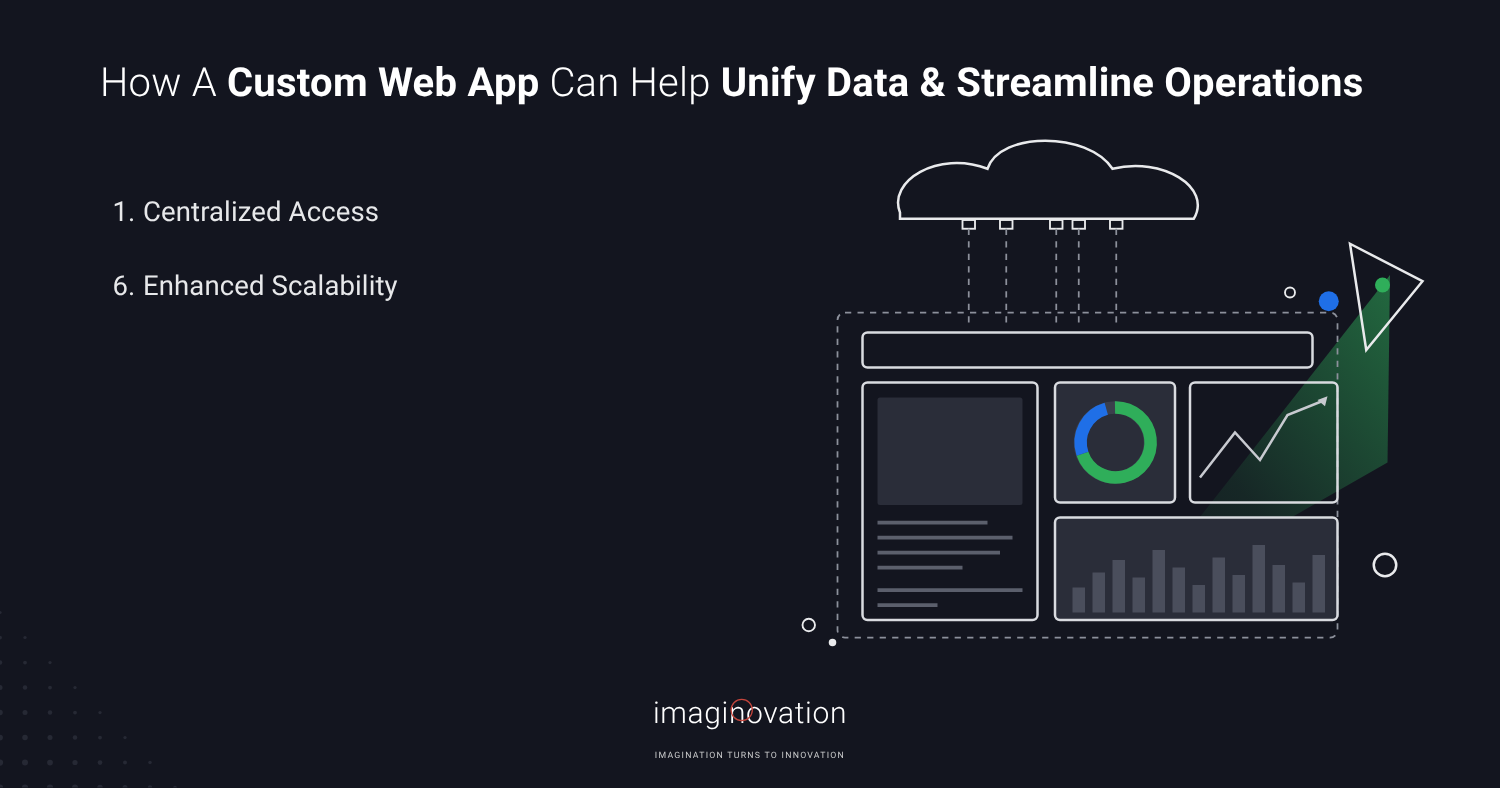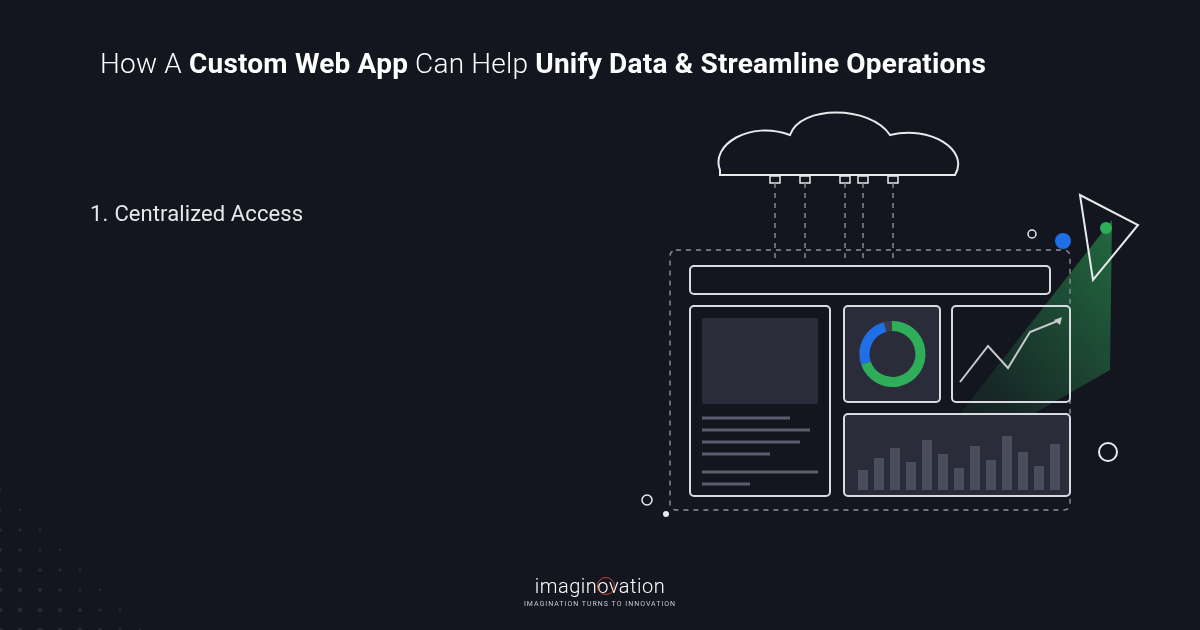--- a/index.html
+++ b/index.html
@@ -10,39 +10,38 @@
     font-family: -apple-system, BlinkMacSystemFont, "Segoe UI", Roboto, Helvetica, Arial, sans-serif;
     color: #ffffff;
     position: relative;
     overflow: hidden;
   }
 
   
   .title {
     position: absolute;
     top: 46px;
-    left: 100px;
+    left: 80px;
     right: 90px;
-    font-size: 28px;
+    font-size: 32px;
     font-weight: 300;
     letter-spacing: 0.2px;
     line-height: 1.3;
     white-space: nowrap;
   }
   .title .bold { font-weight: 700; }
 
   
   .list {
     position: absolute;
     top: 158px;
     left: 90px;
     display: flex;
     flex-direction: column;
     gap: 34px;
-    margin-top: 43px;
   }
   .list .item {
     font-size: 22px;
     font-weight: 400;
     color: #e7e8ea;
     letter-spacing: 0.1px;
   }
   .item .num { margin-right: 6px; }
 
   
@@ -57,42 +56,42 @@
   
   .logo-wrap {
     position: absolute;
     bottom: 22px;
     left: 50%;
     transform: translateX(-50%);
     text-align: center;
     color: #ffffff;
   }
   .logo-word {
-    font-size: 20px;
+    font-size: 24px;
     font-weight: 300;
     letter-spacing: 0.5px;
     display: inline-block;
     position: relative;
     margin-top: 34px;
   }
   .logo-ring {
     position: absolute;
     top: 3px;
     left: 62px;
     width: 18px;
     height: 18px;
     border: 1.5px solid #c4453c;
     border-radius: 50%;
     pointer-events: none;
   }
   .logo-tag {
     font-size: 7px;
     letter-spacing: 1px;
     color: #c9cacb;
-    margin-top: 2px;
+    margin-top: 16px;
   }
 
   
   .dots-corner {
     position: absolute;
     left: -40px;
     bottom: -40px;
     width: 260px;
     height: 260px;
     opacity: 0.35;
@@ -101,20 +100,23 @@
 </head>
 <body>
 
 <h1 class="title">
   <span>How A </span><span class="bold">Custom Web App</span><span> Can Help </span><span class="bold">Unify Data &amp; Streamline Operations</span>
 </h1>
 
 <div class="list">
   <div class="item">
     <span class="num">1.</span><span>Centralized Access</span>
+  </div>
+  <div class="item">
+    <span class="num">6.</span><span>Enhanced Scalability</span>
   </div>
 </div>
 
 <div class="illus">
   <svg viewBox="0 0 540 420" width="540" height="420">
 
     <defs>
       <linearGradient id="beam" x1="1" y1="0" x2="0" y2="1">
         <stop offset="0%" stop-color="#2fae5a" stop-opacity="0.55"></stop>
         <stop offset="60%" stop-color="#2fae5a" stop-opacity="0.12"></stop>

